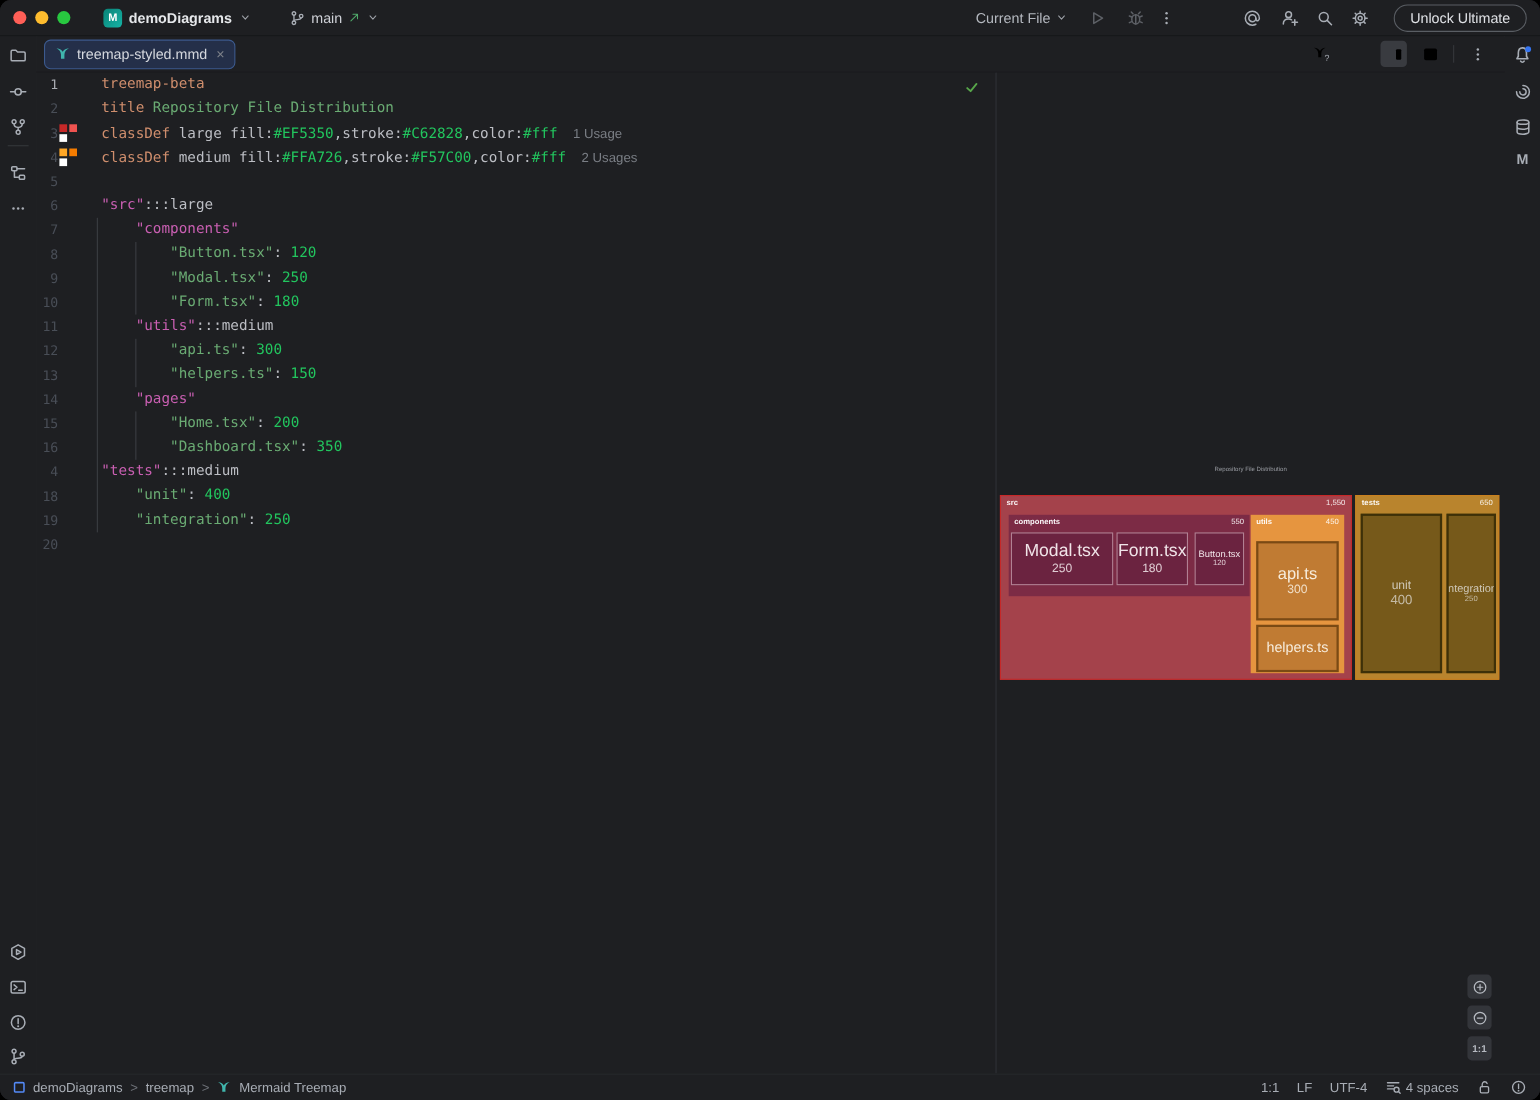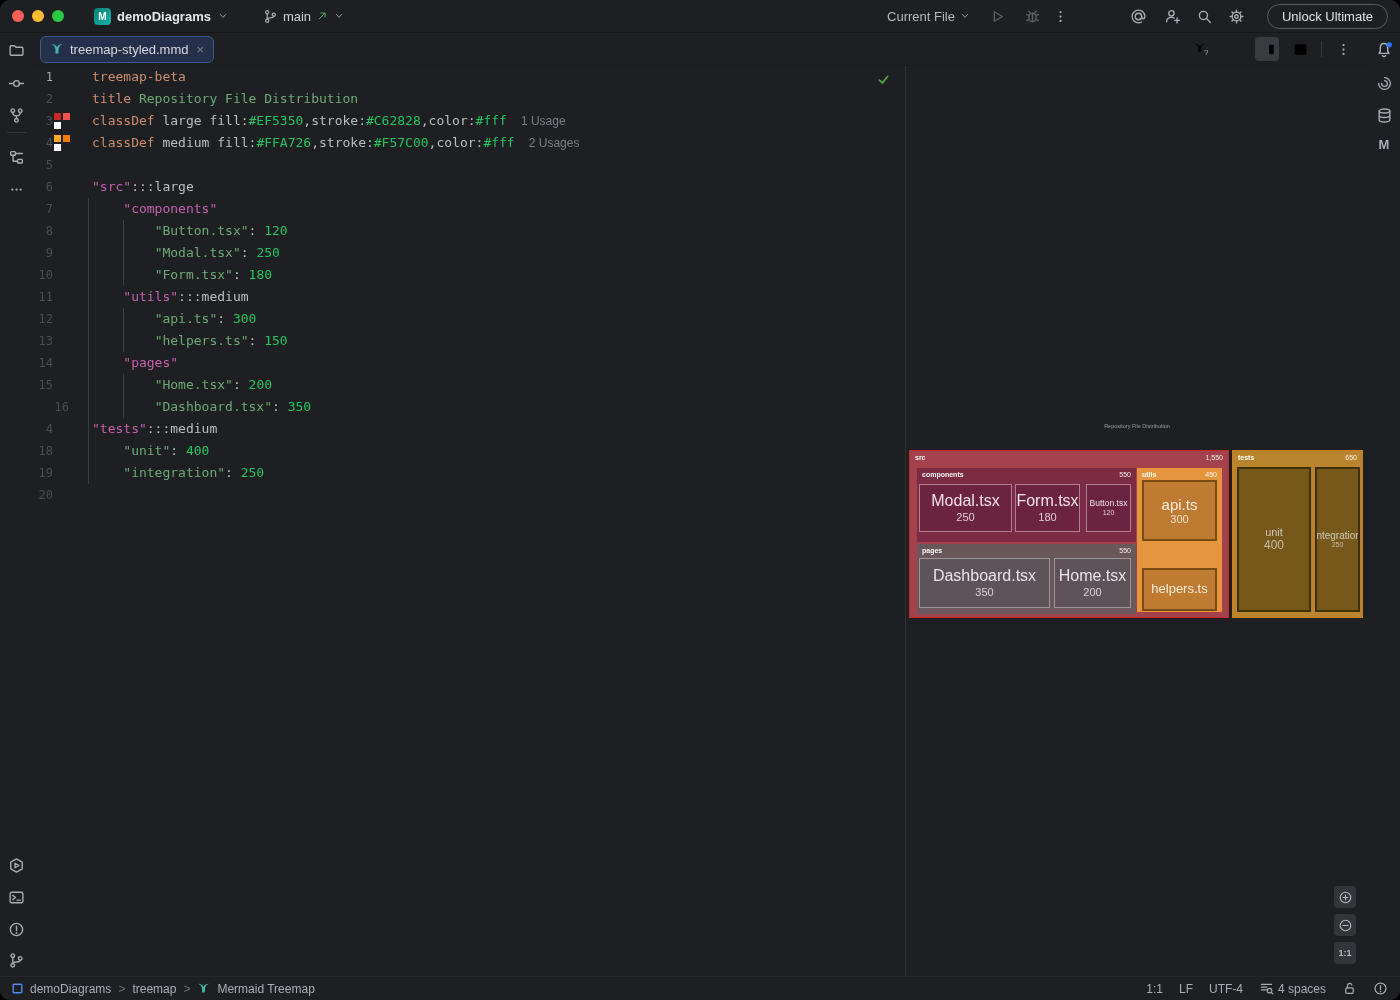--- a/index.html
+++ b/index.html
@@ -343,21 +343,21 @@
         <div class="gline" style="top: 110px;">6</div>
         <div class="gline" style="top: 132px;">7</div>
         <div class="gline" style="top: 154px;">8</div>
         <div class="gline" style="top: 176px;">9</div>
         <div class="gline" style="top: 198px;">10</div>
         <div class="gline" style="top: 220px;">11</div>
         <div class="gline" style="top: 242px;">12</div>
         <div class="gline" style="top: 264px;">13</div>
         <div class="gline" style="top: 286px;">14</div>
         <div class="gline" style="top: 308px;">15</div>
-        <div class="gline" style="top: 330px; margin-left: 16px;">16</div>
+        <div class="gline" style="top: 330px;">16</div>
         <div class="gline" style="top: 352px;">4</div>
         <div class="gline" style="top: 374px;">18</div>
         <div class="gline" style="top: 396px;">19</div>
         <div class="gline" style="top: 418px;">20</div>
       </div>
     <div>
         <div class="cline" style="top: 0px;"><span class="tk-o">treemap-beta</span></div>
         <div class="cline" style="top: 22px;"><span class="tk-o">title</span><span class="tk-g"> Repository File Distribution</span></div>
         <div class="cline" style="top: 44px;"><span class="tk-o">classDef</span><span class="tk-w"> large fill:</span><span class="tk-c">#EF5350</span><span class="tk-w">,stroke:</span><span class="tk-c">#C62828</span><span class="tk-w">,color:</span><span class="tk-c">#fff</span><span class="hint">1 Usage</span></div>
         <div class="cline" style="top: 66px;"><span class="tk-o">classDef</span><span class="tk-w"> medium fill:</span><span class="tk-c">#FFA726</span><span class="tk-w">,stroke:</span><span class="tk-c">#F57C00</span><span class="tk-w">,color:</span><span class="tk-c">#fff</span><span class="hint">2 Usages</span></div>
@@ -404,37 +404,25 @@
           <div class="cell cell-red" style="left:98px;top:16px;width:65px;height:48px">
             <span class="nm" style="font-size:16px">Form.tsx</span>
             <span class="vl" style="font-size:11px">180</span>
           </div>
           <div class="cell cell-red" style="left:169px;top:16px;width:45px;height:48px">
             <span class="nm" style="font-size:8.5px">Button.tsx</span>
             <span class="vl" style="font-size:7px">120</span>
           </div>
         </div>
 
-        <div class="tm-grp grp-pages" style="left:7px;top:93px;width:219px;height:70px">
-          <span class="tm-label">pages</span>
-          <span class="tm-total">550</span>
-          <div class="cell cell-gray" style="left:2px;top:14px;width:131px;height:50px">
-            <span class="nm" style="font-size:16px">Dashboard.tsx</span>
-            <span class="vl" style="font-size:11px">350</span>
-          </div>
-          <div class="cell cell-gray" style="left:137px;top:14px;width:77px;height:50px">
-            <span class="nm" style="font-size:16px">Home.tsx</span>
-            <span class="vl" style="font-size:11px">200</span>
-          </div>
-        </div>
 
         <div class="tm-grp grp-utils" style="left:227px;top:17px;width:85px;height:144px">
           <span class="tm-label">utils</span>
           <span class="tm-total">450</span>
-          <div class="cell cell-orange" style="left:5px;top:12px;width:75px;height:61px">
+          <div class="cell cell-orange" style="left:5px;top:24px;width:75px;height:72px">
             <span class="nm" style="font-size:15px">api.ts</span>
             <span class="vl" style="font-size:11px">300</span>
           </div>
           <div class="cell cell-orange" style="left:5px;top:100px;width:75px;height:43px">
             <span class="nm" style="font-size:13px">helpers.ts</span>
           </div>
         </div>
       </div>
 
       <div class="tm-sec sec-tests" style="left:323px;top:0;width:131px;height:168px">

